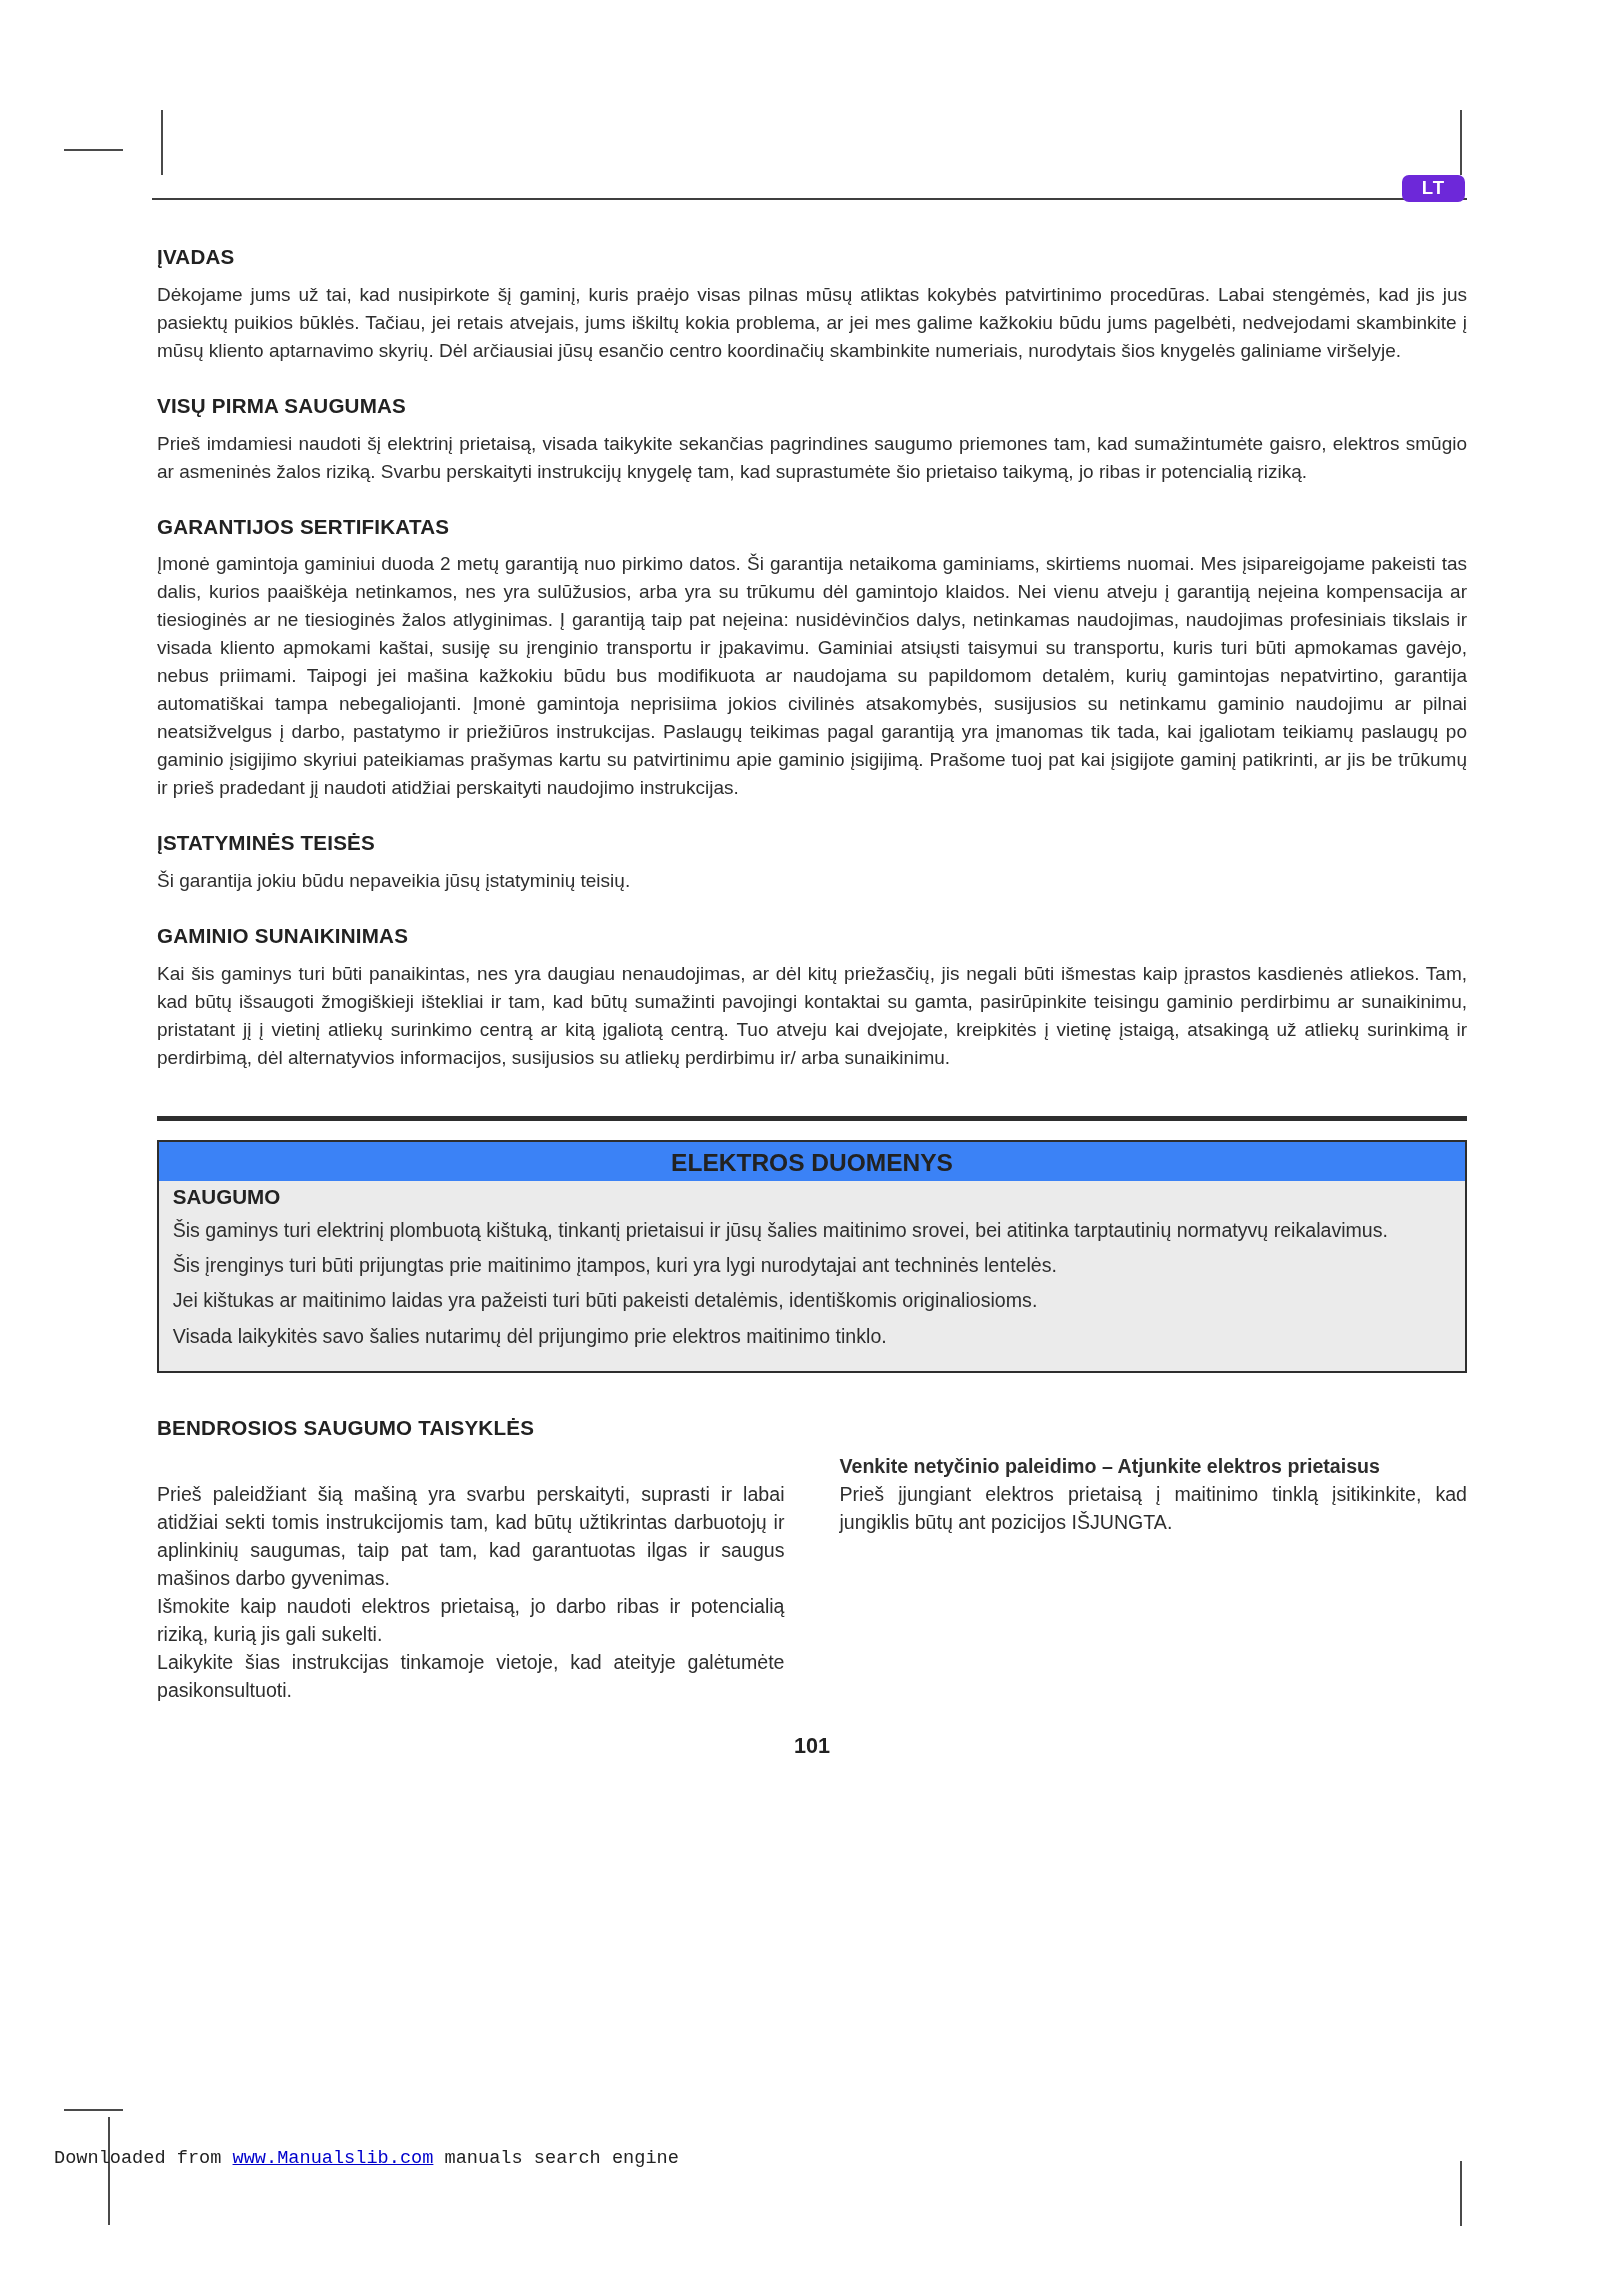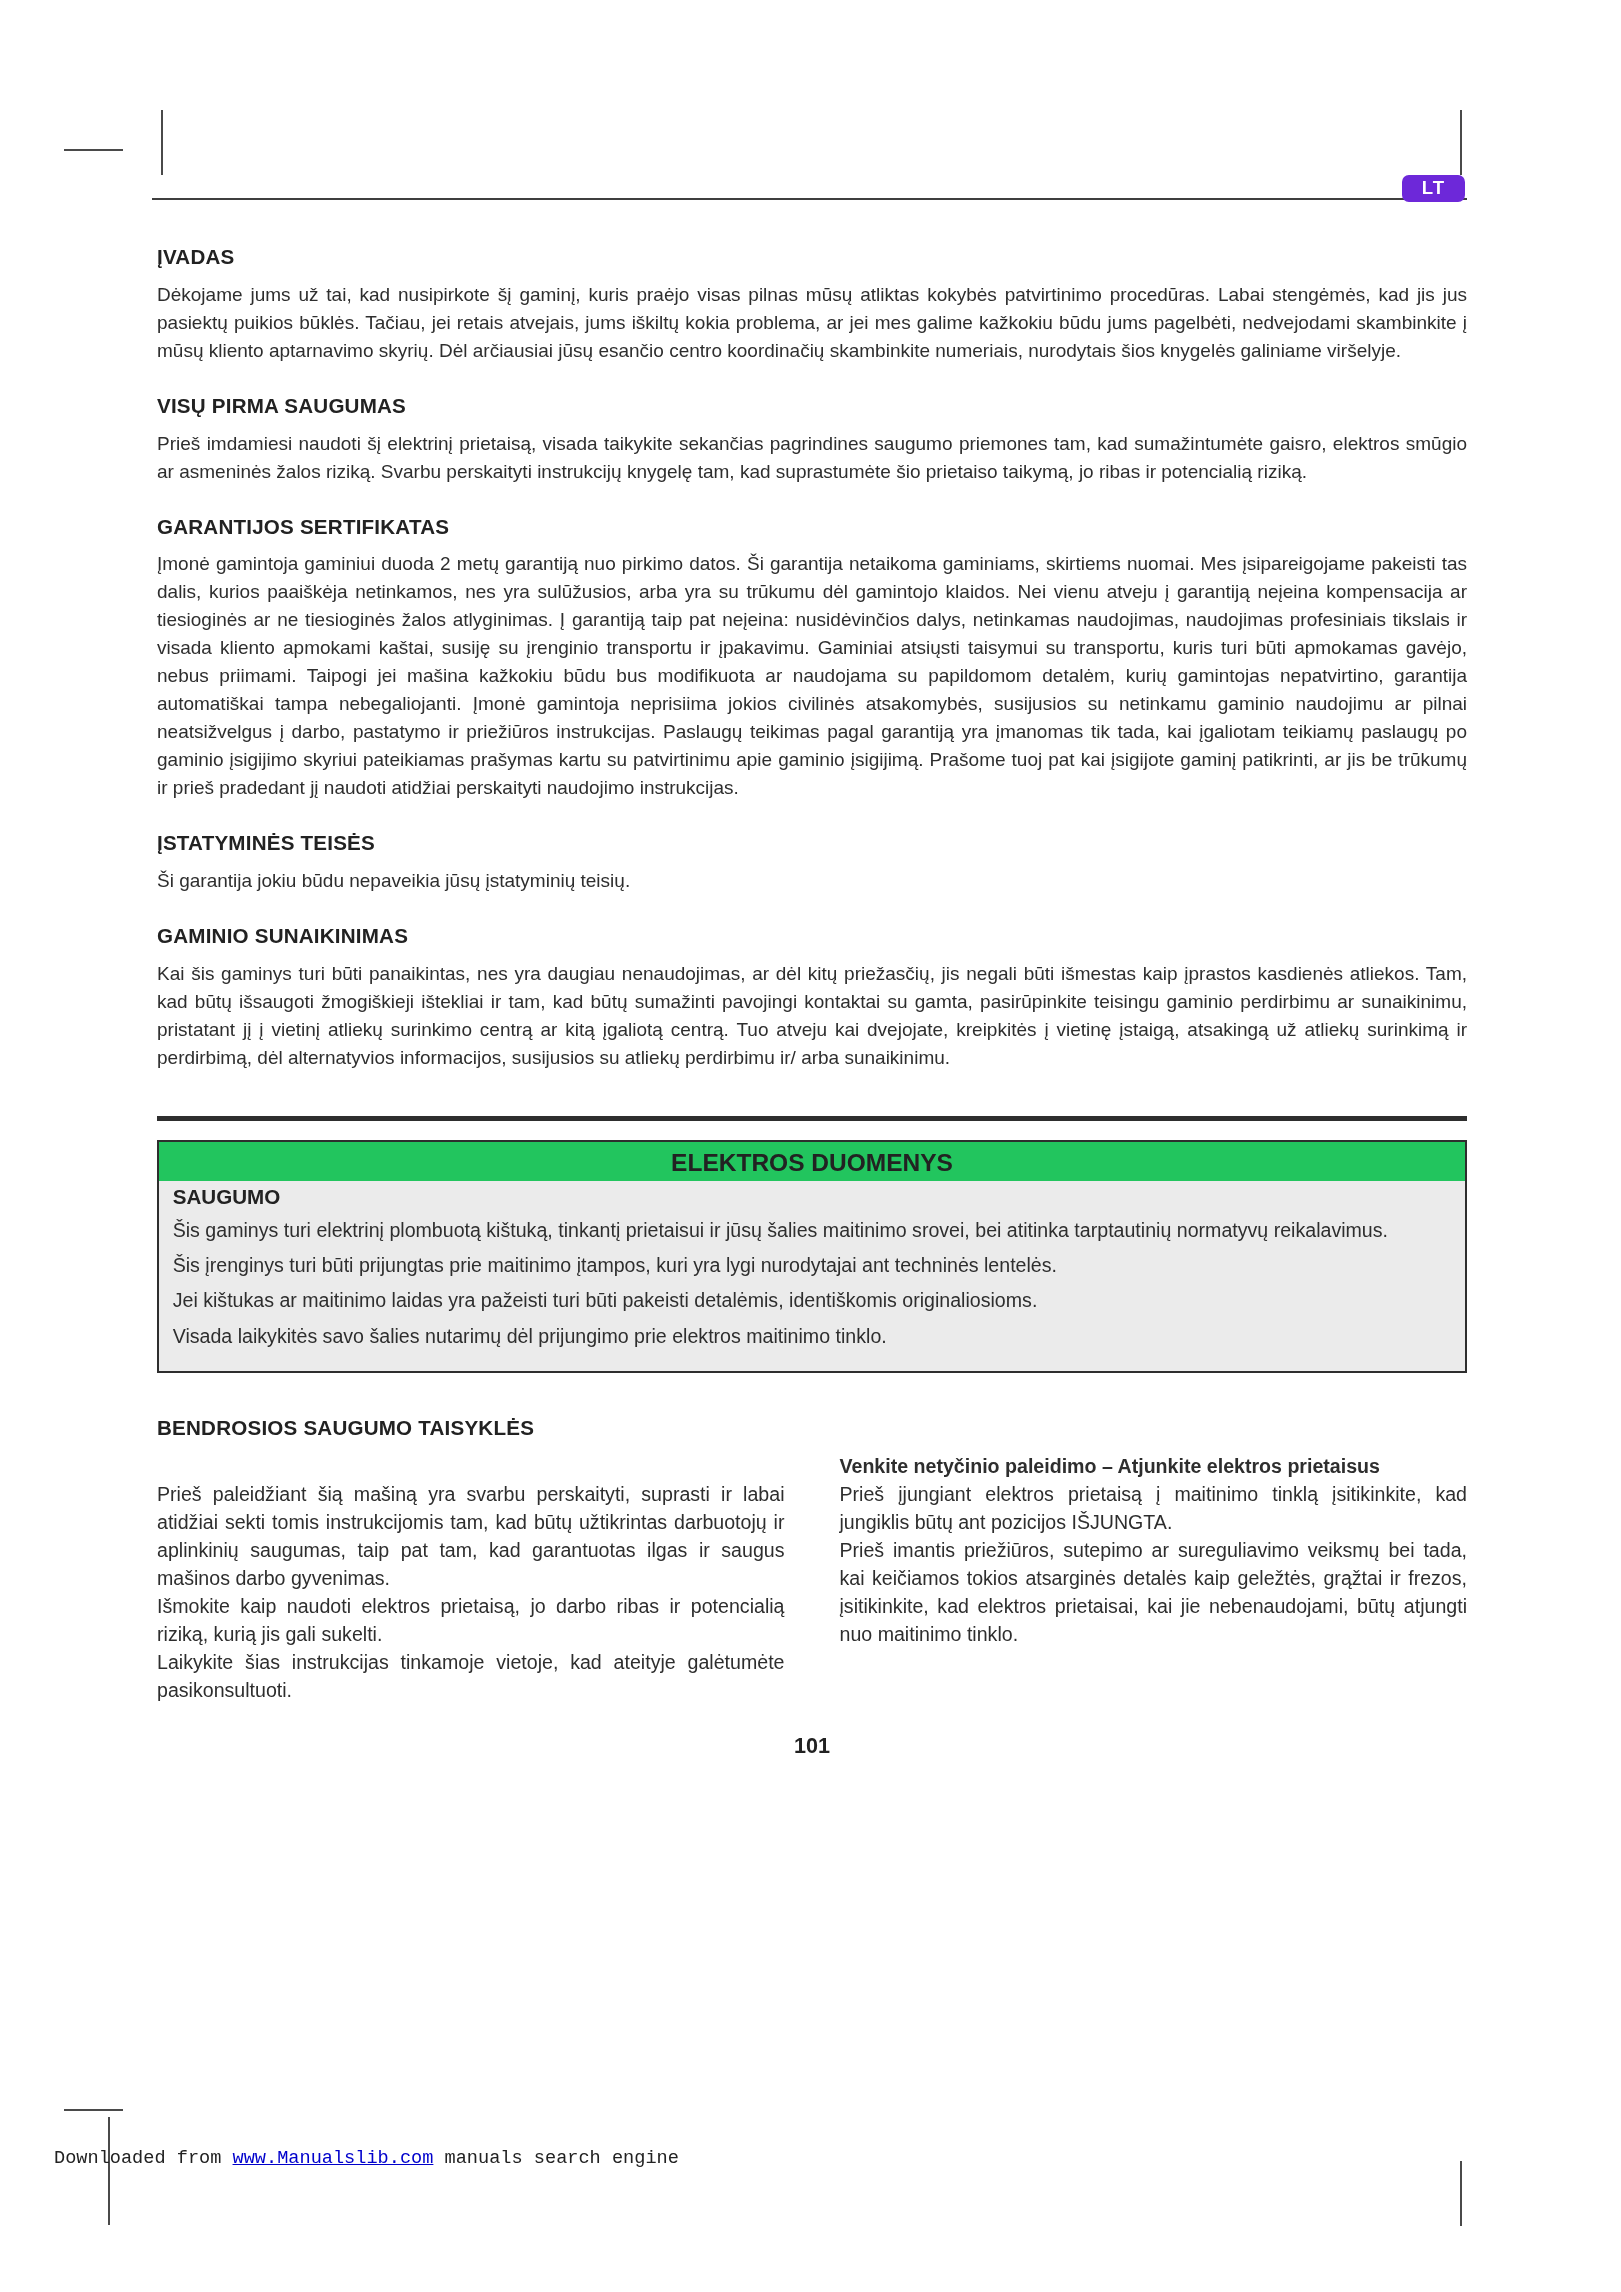--- a/index.html
+++ b/index.html
@@ -45,21 +45,21 @@
 
   
   .electric-rule { height: 4.9px; background: #2e2e2e; margin-top: 44px; }
   .electric-box {
     margin-top: 19.6px;
     border: 2px solid #2e2e2e;
     background: #ebebeb;
     padding: 0 13.7px 13.7px 13.7px;
   }
   .box-titlebar {
-    background: #22c55e;
+    background: #3b82f6;
     margin: 0 -13.7px;
     padding: 6.9px 0 3.9px 0;
     text-align: center;
     font-size: 24.5px; font-weight: bold; color: #222;
   }
   .box-subtitle {
     font-size: 20.6px; font-weight: bold; color: #222;
     margin: 3.9px 0 5.9px 0;
   }
   .electric-box p.box-line {
@@ -142,21 +142,20 @@
     <h2 class="section-title" style="margin-top:43px;">BENDROSIOS SAUGUMO TAISYKLĖS</h2>
     <div class="columns">
       <div class="col col-left">
         <p>Prieš paleidžiant šią mašiną yra svarbu perskaityti, suprasti ir labai atidžiai sekti tomis instrukcijomis tam, kad būtų užtikrintas darbuotojų ir aplinkinių saugumas, taip pat tam, kad garantuotas ilgas ir saugus mašinos darbo gyvenimas.</p>
         <p>Išmokite kaip naudoti elektros prietaisą, jo darbo ribas ir potencialią riziką, kurią jis gali sukelti.</p>
         <p>Laikykite šias instrukcijas tinkamoje vietoje, kad ateityje galėtumėte pasikonsultuoti.</p>
       </div>
       <div class="col col-right">
         <p class="right-heading">Venkite netyčinio paleidimo – Atjunkite elektros prietaisus</p>
         <p>Prieš įjungiant elektros prietaisą į maitinimo tinklą įsitikinkite, kad jungiklis būtų ant pozicijos IŠJUNGTA.</p>
-        <p>Prieš imantis priežiūros, sutepimo ar sureguliavimo veiksmų bei tada, kai keičiamos tokios atsarginės detalės kaip geležtės, grąžtai ir frezos, įsitikinkite, kad elektros prietaisai, kai jie nebenaudojami, būtų atjungti nuo maitinimo tinklo.</p>
       </div>
     </div>
   </section>
 
   <div class="page-number">101</div>
 
 </main>
 
 <div class="footer">
   <span>Downloaded from </span><a>www.Manualslib.com</a><span> manuals search engine</span>

